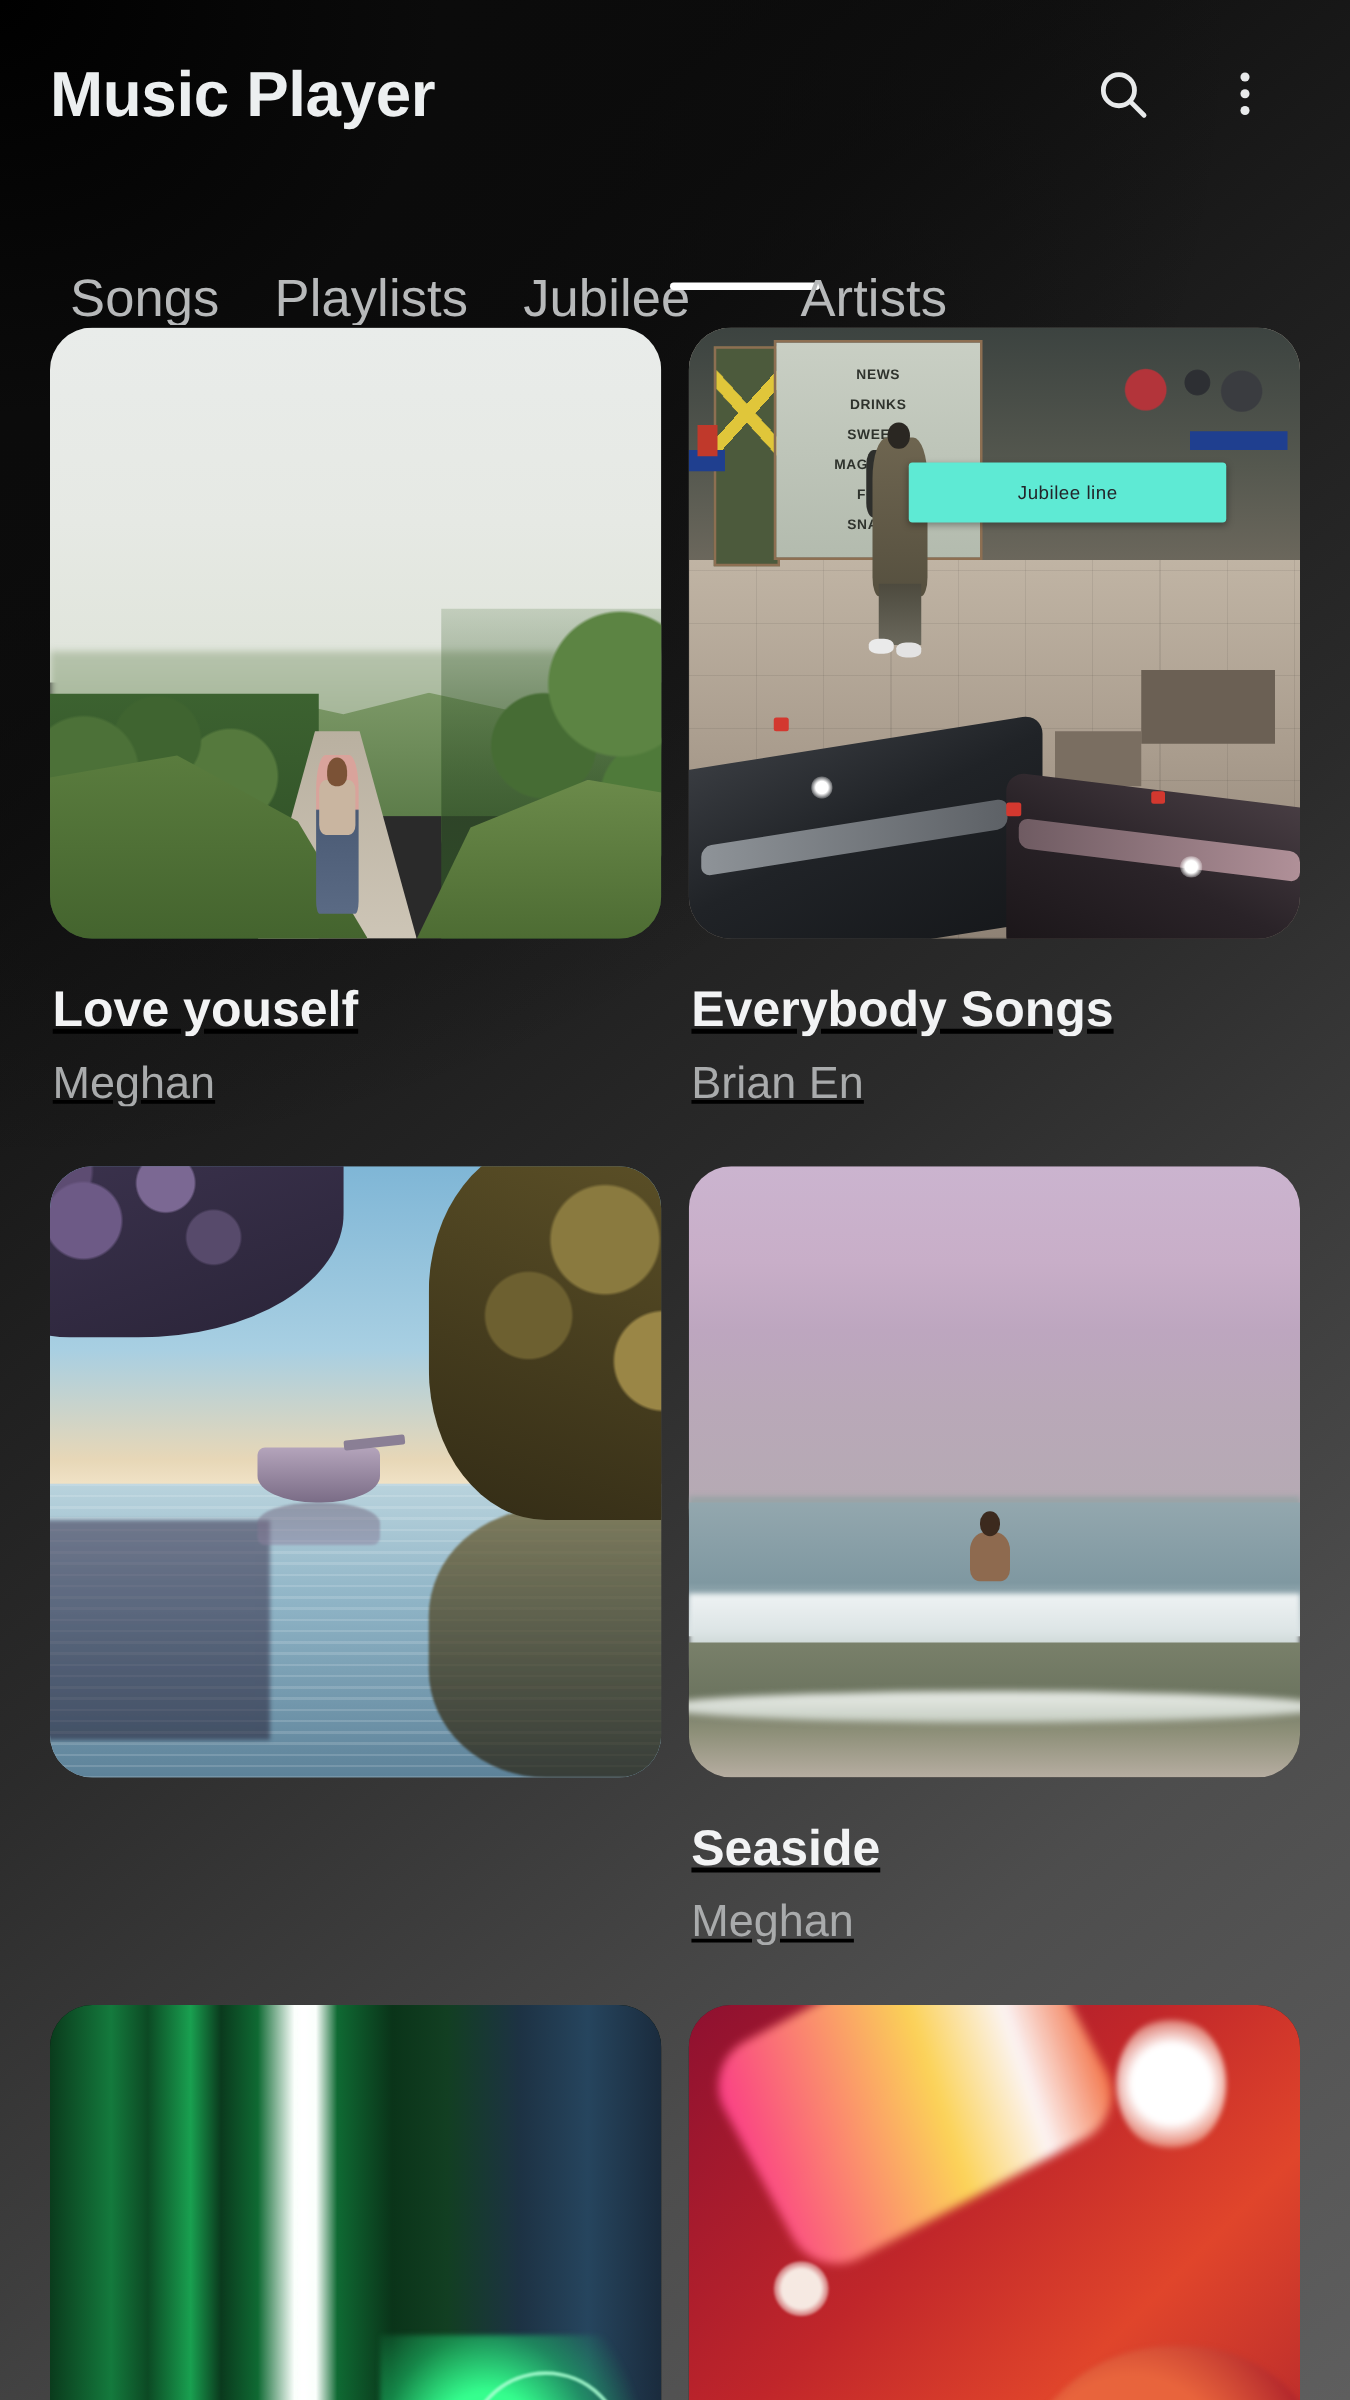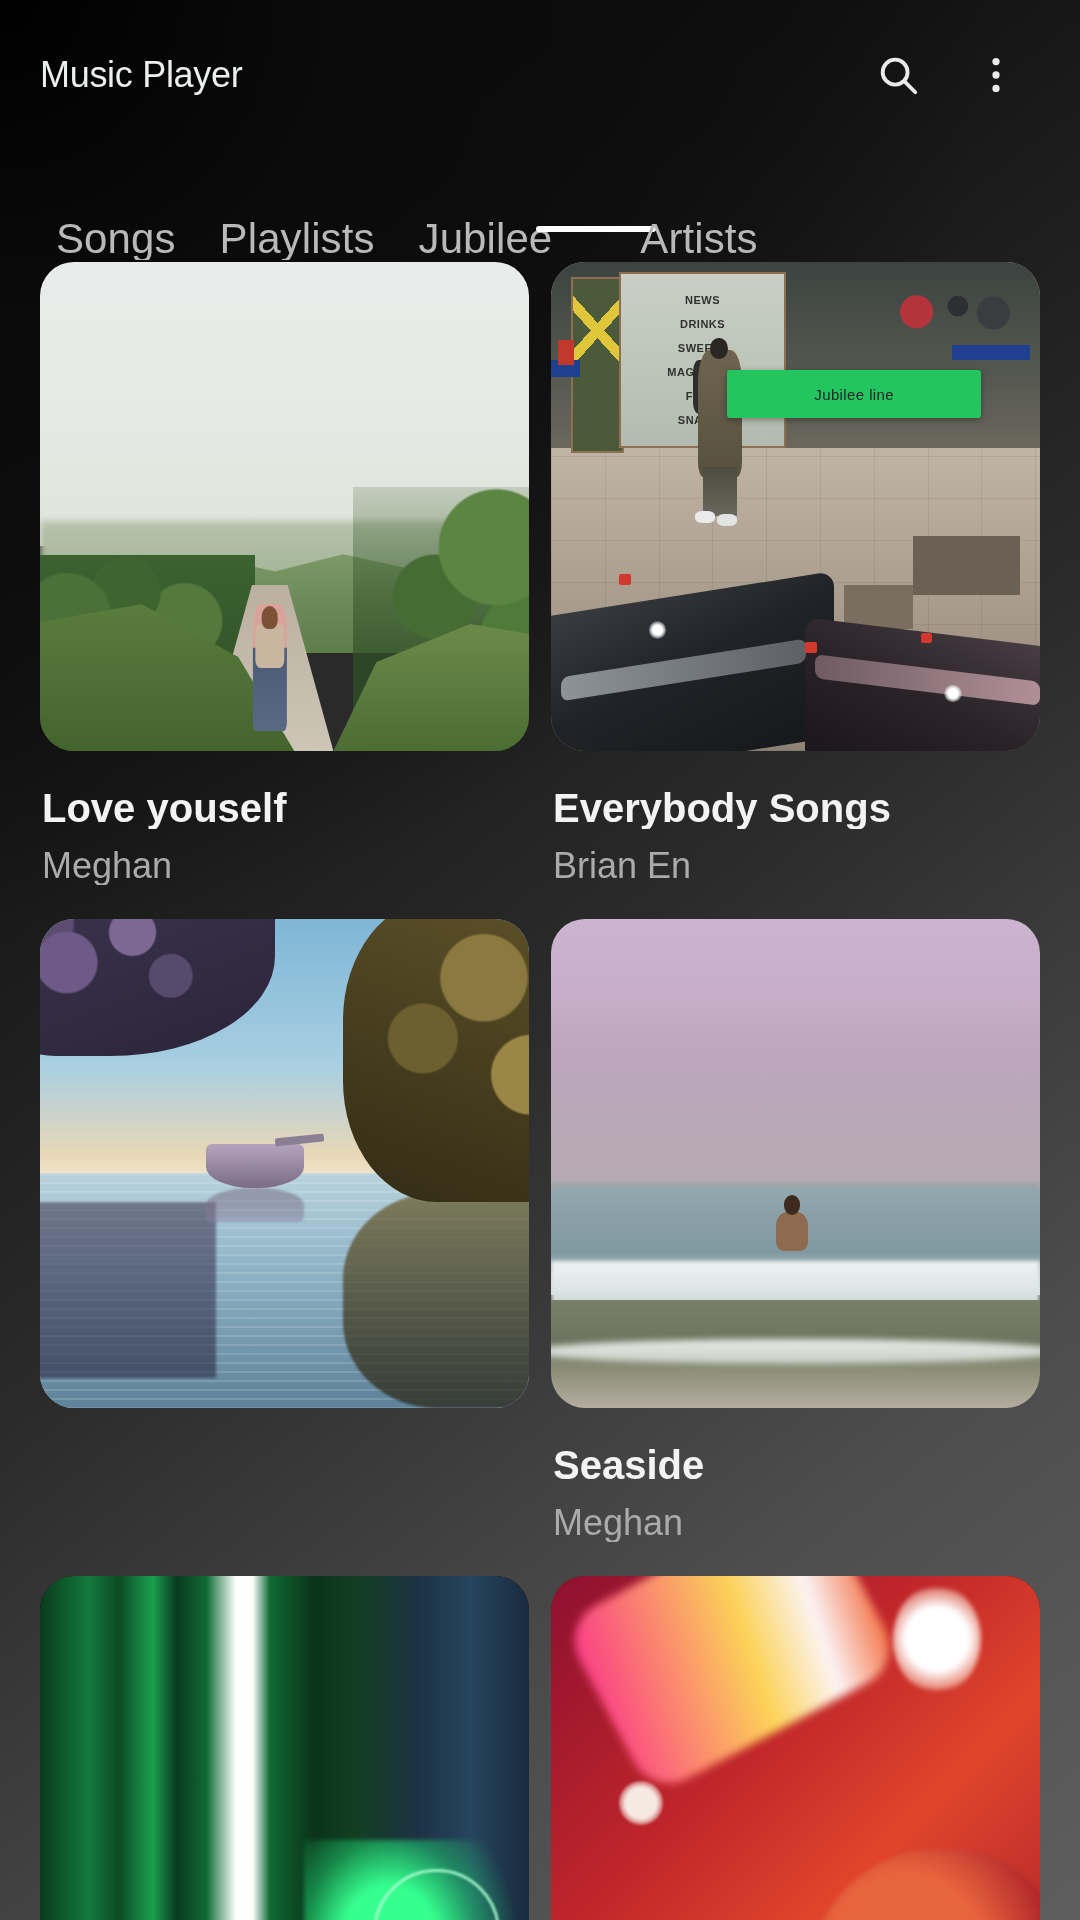--- a/index.html
+++ b/index.html
@@ -22,22 +22,22 @@
   }
 
   
   .appbar {
     position:absolute; left:0; top:0;
     width:1080px; height:150px;
     display:flex; align-items:center;
     padding:0 40px;
   }
   .app-title {
-    font-size:36px;
-    font-weight:400;
+    font-size:51px;
+    font-weight:700;
     color:#eceff0;
     letter-spacing:-0.3px;
     flex:1 1 auto;
     line-height:1;
     white-space:nowrap;
   }
   .appbar-actions {
     display:flex; align-items:center;
     gap:42px;
     flex:0 0 auto;
@@ -112,21 +112,21 @@
   .art {
     position:relative;
     width:100%;
     aspect-ratio:1 / 1;
     border-radius:34px;
     overflow:hidden;
     background:#2a2a2a;
   }
   .art .scene { position:absolute; inset:0; }
 
-  .album-meta { padding:36px 2px 34px 2px; }
+  .album-meta { padding:36px 2px 48px 2px;text-decoration:underline; }
   .album-title {
     font-size:40px;
     font-weight:700;
     color:#f2f3f4;
     line-height:1.05;
     white-space:nowrap;
     overflow:hidden;
   }
   .album-artist {
     margin-top:18px;
@@ -252,21 +252,21 @@
   .sc-tube .bluestrip2 {
     position:absolute; right:2%; top:17%; width:16%; height:3%;
     background:#1f3f8f;
   }
   .sc-tube .redbox {
     position:absolute; left:1.5%; top:16%; width:3.2%; height:5%;
     background:#c0392b;
   }
   .sc-tube .jubilee {
     position:absolute; left:36%; top:22%; width:52%; height:10%;
-    background:#22c55e;
+    background:#5eead4;
     border-radius:3px;
     display:flex; align-items:center; justify-content:center;
     font-size:15px; color:#23252a; letter-spacing:0.4px;
     box-shadow:0 2px 6px rgba(0,0,0,.35);
   }
   .sc-tube .walker-coat {
     position:absolute; left:30%; top:18%; width:9%; height:26%;
     background:linear-gradient(180deg,#6e6550 0%,#56503f 100%);
     border-radius:26% 26% 12% 12%;
   }

